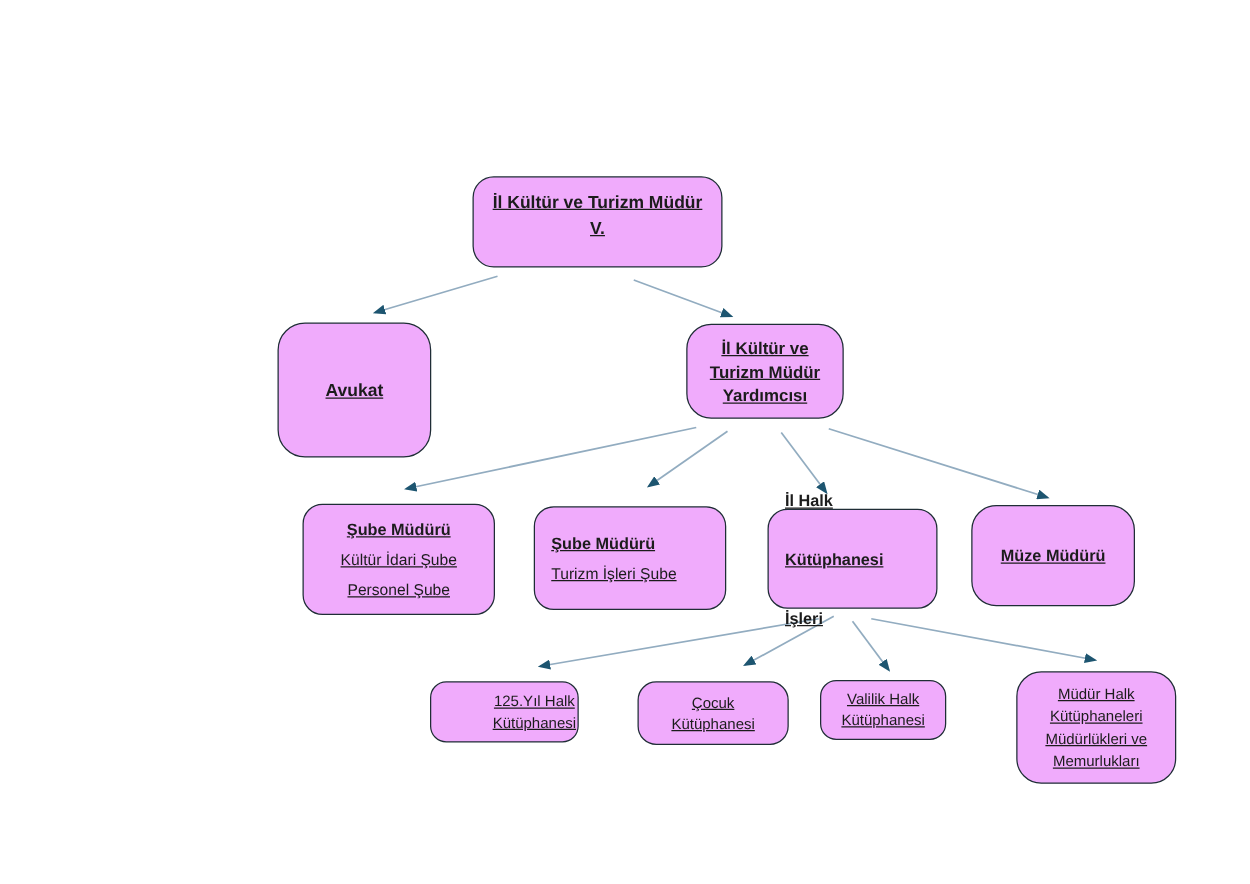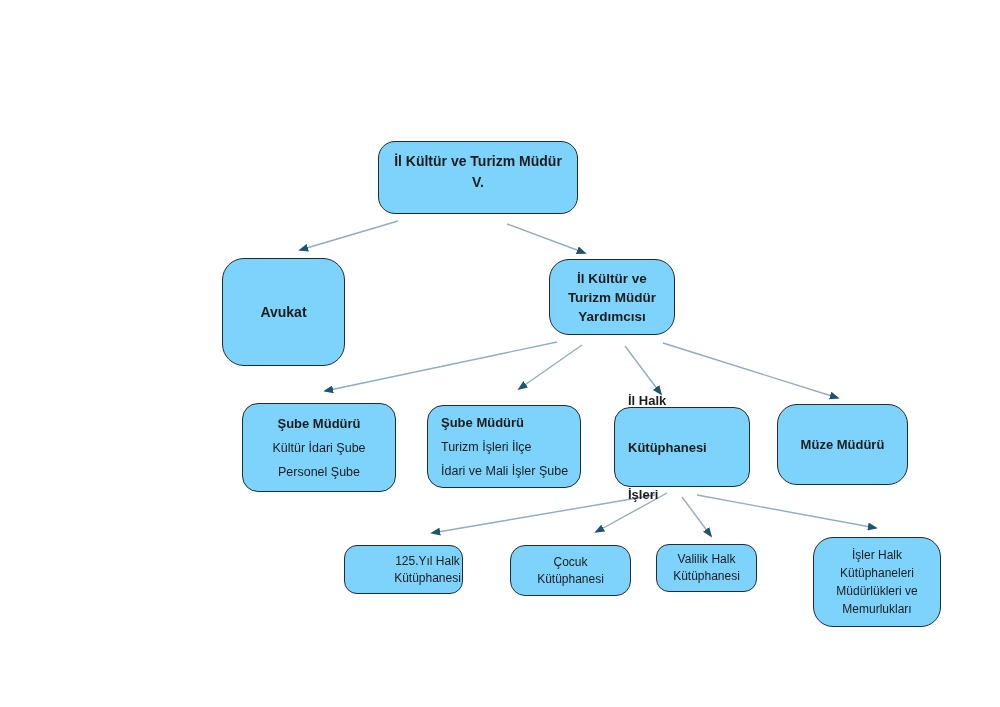--- a/index.html
+++ b/index.html
@@ -19,27 +19,28 @@
     position: absolute;
     left: 0; top: 0;
     width: 1000px;
     height: 707px;
     pointer-events: none;
   }
   .node {
     position: absolute;
     box-sizing: border-box;
     border: 1.6px solid #1f2d36;
-    background: #7dd3fc;
+    background: #f0abfc;
     color: #1c1c1c;
     display: flex;
     flex-direction: column;
     justify-content: center;
     align-items: center;
     text-align: center;
+    text-decoration: underline;
   }
   .node .ln {
     display: block;
     white-space: nowrap;
     line-height: 1.0;
   }
   .bold { font-weight: 700; }
 
   
   .n-root {
@@ -169,22 +170,21 @@
   </div>
 
   <div class="node n-sube-kultur">
     <span class="ln bold">Şube Müdürü</span>
     <span class="ln">Kültür İdari Şube</span>
     <span class="ln">Personel Şube</span>
   </div>
 
   <div class="node n-sube-turizm">
     <span class="ln bold">Şube Müdürü</span>
-    <span class="ln">Turizm İşleri İlçe</span>
-    <span class="ln">İdari ve Mali İşler Şube</span>
+    <span class="ln">Turizm İşleri Şube</span>
   </div>
 
   <div class="node n-il-halk">
     <span class="ln bold">İl Halk</span>
     <span class="ln bold">Kütüphanesi</span>
     <span class="ln bold">İşleri</span>
   </div>
 
   <div class="node n-muze">
     <span class="ln bold">Müze Müdürü</span>
@@ -199,19 +199,19 @@
     <span class="ln">Çocuk</span>
     <span class="ln">Kütüphanesi</span>
   </div>
 
   <div class="node n-valilik">
     <span class="ln">Valilik Halk</span>
     <span class="ln">Kütüphanesi</span>
   </div>
 
   <div class="node n-ilce">
-    <span class="ln">İşler Halk</span>
+    <span class="ln">Müdür Halk</span>
     <span class="ln">Kütüphaneleri</span>
     <span class="ln">Müdürlükleri ve</span>
     <span class="ln">Memurlukları</span>
   </div>
 
 </div>
 
 </body></html>

